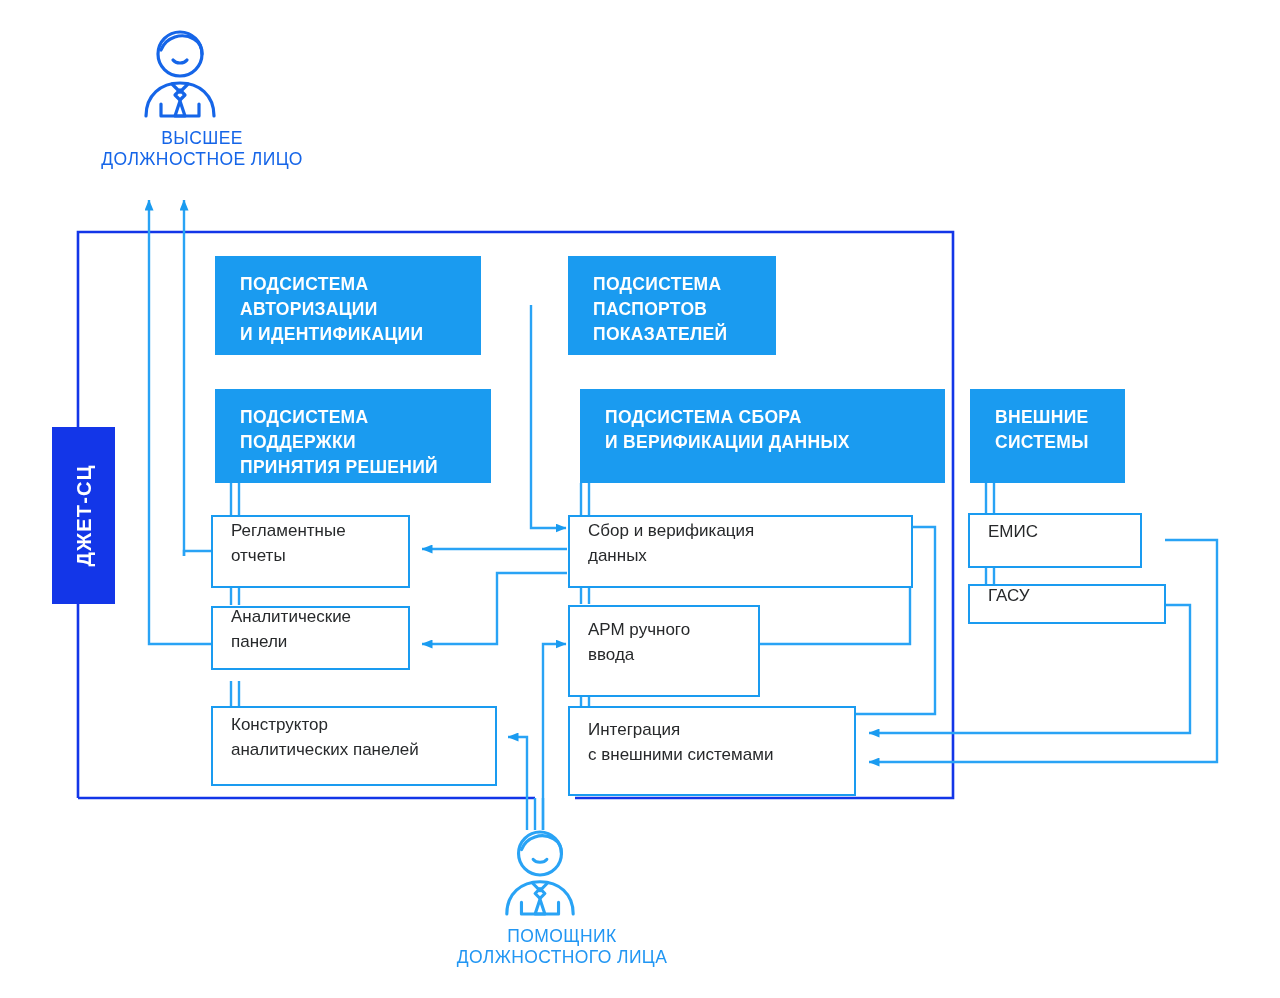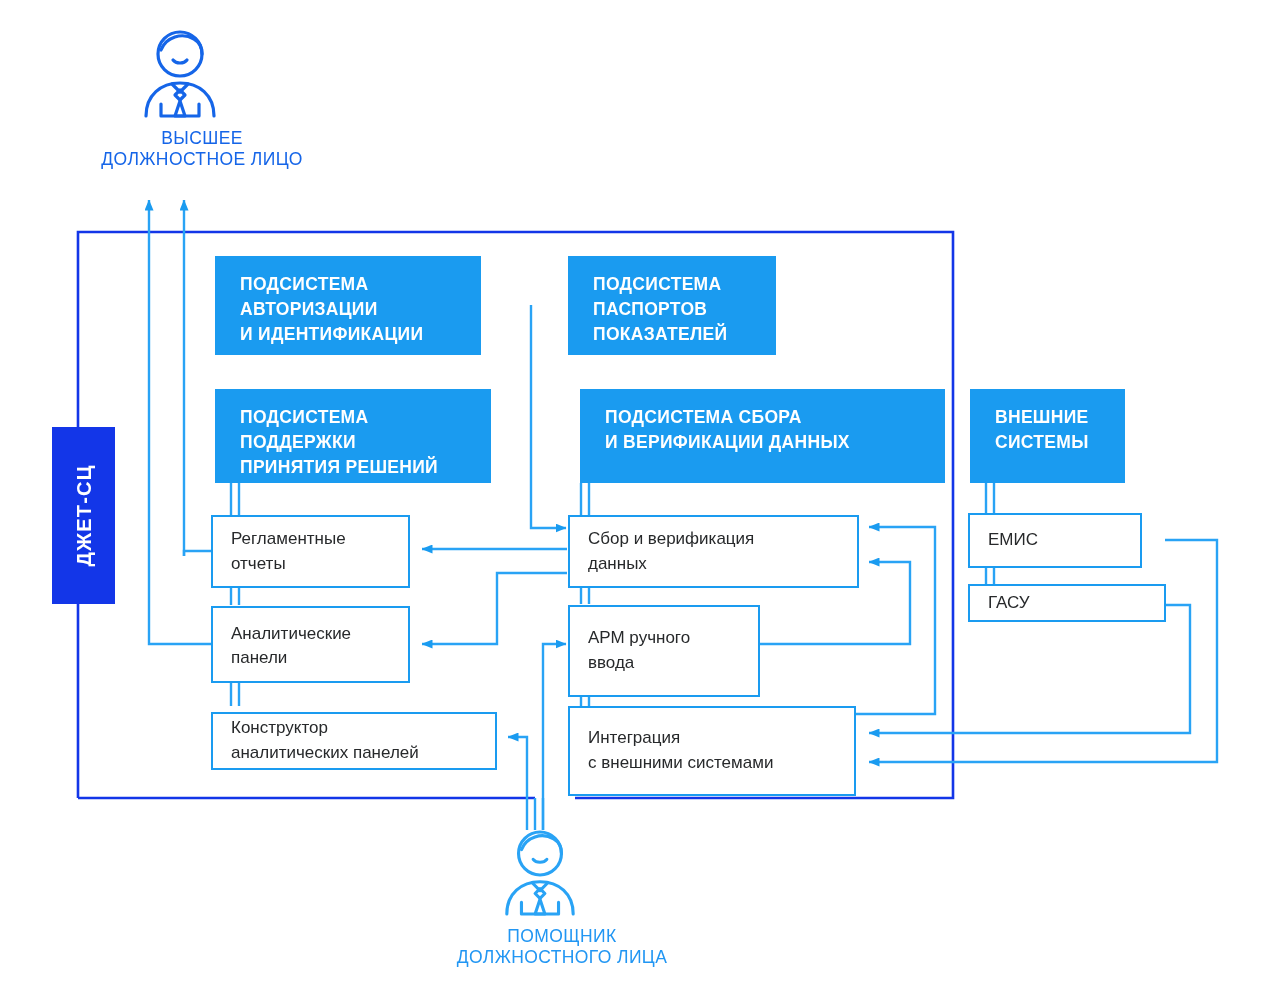--- a/index.html
+++ b/index.html
@@ -38,21 +38,21 @@
     text-transform: uppercase;
   }
   
   .block-out {
     position: absolute;
     background: #ffffff;
     border: 2.5px solid #1a9bf0;
     color: #27292b;
     font-size: 17px;
     line-height: 1.45;
-    padding: 10px 14px 10px 18px;
+    padding: 10px 14px 26px 18px;
     display: flex;
     align-items: center;
     white-space: pre-line;
   }
   
   .vtag {
     position: absolute;
     background: #1336e8;
     color: #ffffff;
     font-weight: bold;
@@ -245,31 +245,31 @@
   <div class="block-fill" style="left:970px; top:389px; width:155px; height:94px;">
     <span>ВНЕШНИЕ
 СИСТЕМЫ</span>
   </div>
 
   <div class="block-out" style="left:211px; top:515px; width:199px; height:73px;">
     <span>Регламентные
 отчеты</span>
   </div>
 
-  <div class="block-out" style="left:211px; top:606px; width:199px; height:77px;align-items:flex-end;">
+  <div class="block-out" style="left:211px; top:606px; width:199px; height:64px;">
     <span>Аналитические
 панели</span>
   </div>
 
-  <div class="block-out" style="left:211px; top:706px; width:286px; height:58px;margin-top:6px;">
+  <div class="block-out" style="left:211px; top:706px; width:286px; height:80px;">
     <span>Конструктор
 аналитических панелей</span>
   </div>
 
-  <div class="block-out" style="left:568px; top:515px; width:291px; height:73px;">
+  <div class="block-out" style="left:568px; top:515px; width:345px; height:73px;">
     <span>Сбор и верификация
 данных</span>
   </div>
 
   <div class="block-out" style="left:568px; top:605px; width:192px; height:92px;align-items:center;">
     <span>АРМ ручного
 ввода</span>
   </div>
 
   <div class="block-out" style="left:568px; top:706px; width:288px; height:90px;">

